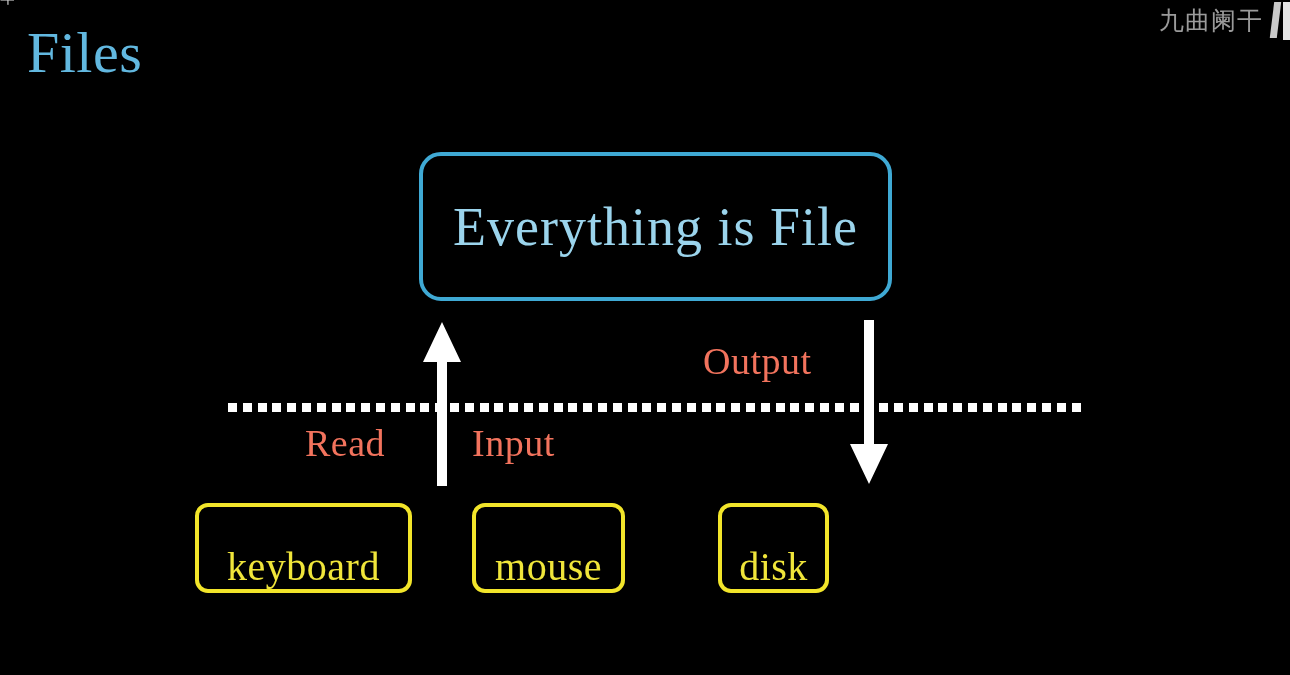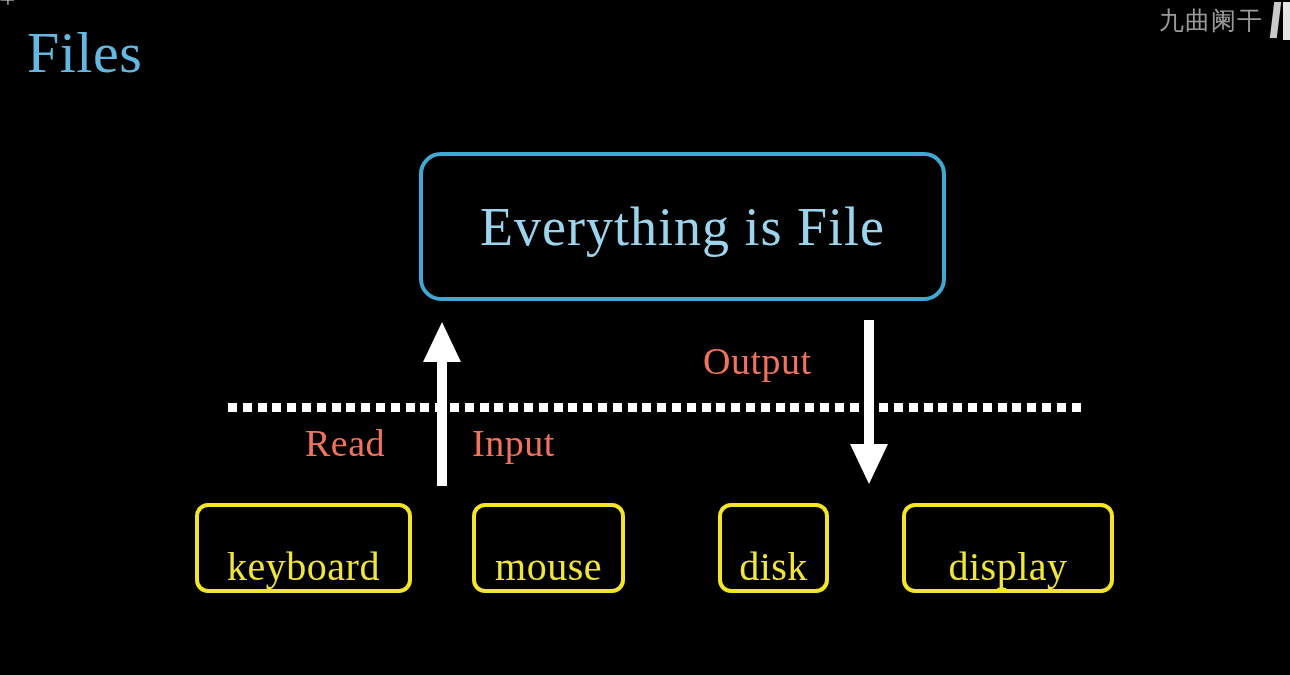--- a/index.html
+++ b/index.html
@@ -84,21 +84,21 @@
     line-height: 62px;
     color: #62b8e0;
     letter-spacing: 0.5px;
   }
 
   
   .concept-box {
     position: absolute;
     left: 419px;
     top: 152px;
-    width: 527px;
+    width: 473px;
     height: 149px;
     box-sizing: border-box;
     border: 4px solid #3fa9d4;
     border-radius: 22px;
     display: flex;
     align-items: center;
     justify-content: center;
   }
   .concept-box-label {
     font-size: 54px;
@@ -278,17 +278,14 @@
 
   <div class="device-box device-keyboard">
     <div class="device-label">keyboard</div>
   </div>
   <div class="device-box device-mouse">
     <div class="device-label">mouse</div>
   </div>
   <div class="device-box device-disk">
     <div class="device-label">disk</div>
   </div>
-  <div class="device-box device-display">
-    <div class="device-label">display</div>
-  </div>
 
 </div>
 
 </body></html>

